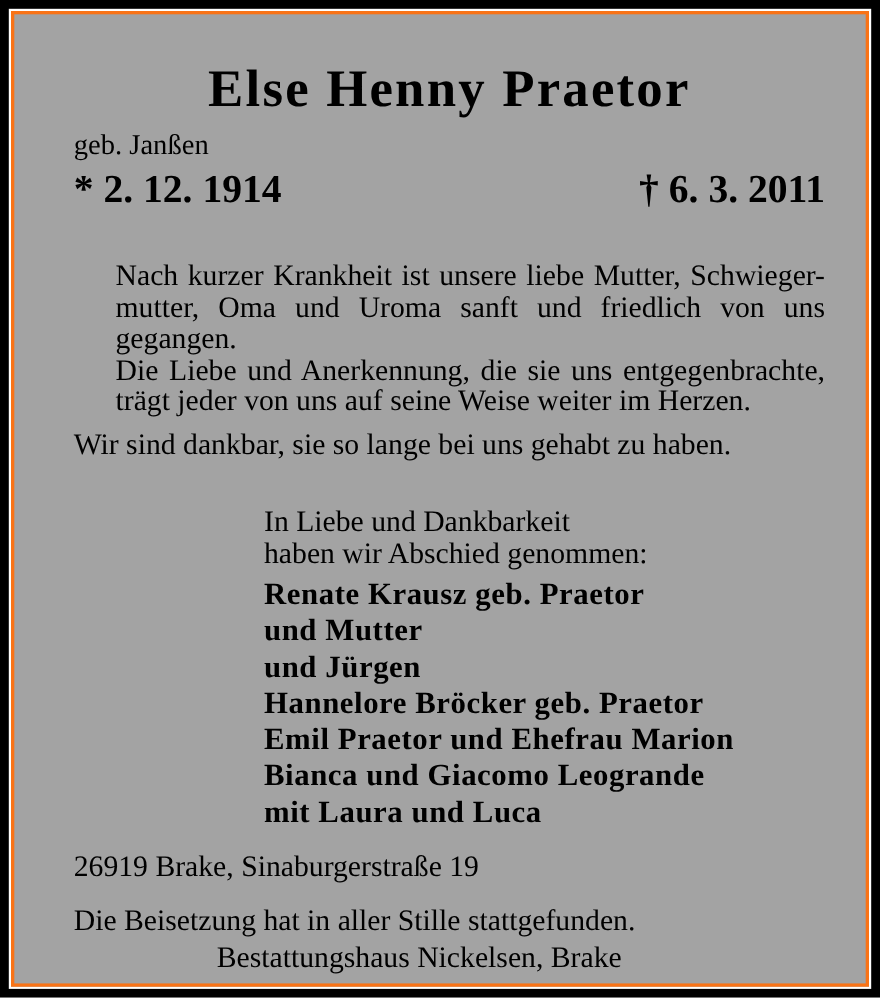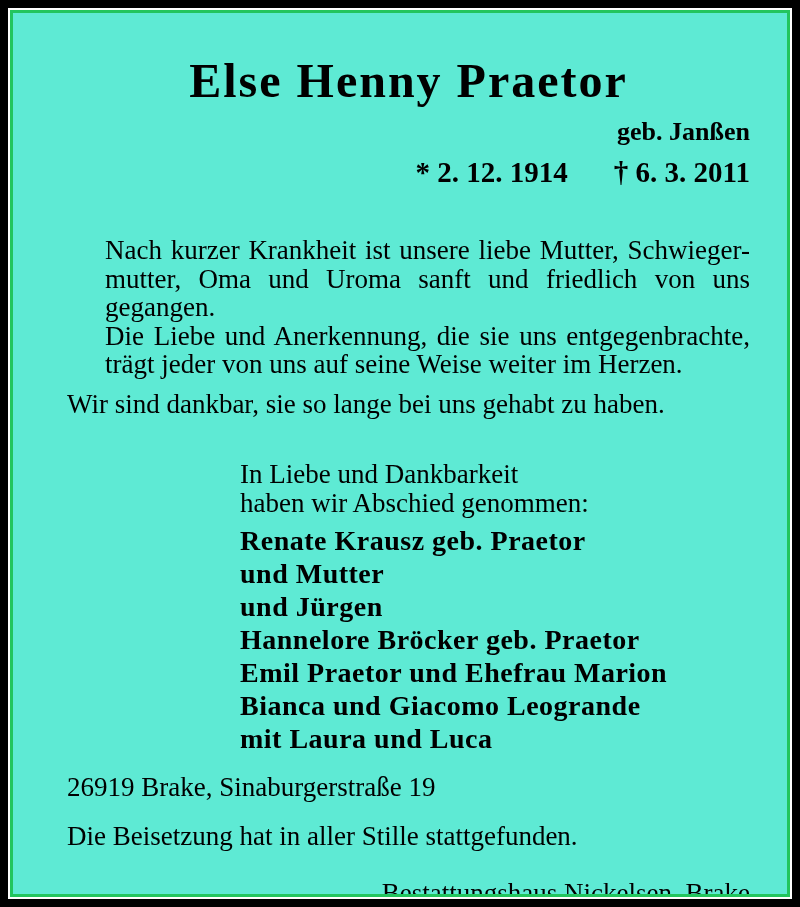--- a/index.html
+++ b/index.html
@@ -17,49 +17,49 @@
   }
   .frame-outer {
     position: absolute;
     inset: 0;
     border: 8px solid #000000;
     box-sizing: border-box;
   }
   .frame-inner {
     position: absolute;
     inset: 2px;
-    border: 3px solid #22c55e;
+    border: 3px solid #f97316;
     box-sizing: border-box;
     overflow: hidden;
-    background: #5eead4;
+    background: #a3a3a3;
   }
   .content {
     padding: 41px 37px 0 54px;
   }
   .title {
     font-size: 48px;
     line-height: 54px;
     font-weight: bold;
     text-align: center;
     letter-spacing: 2px;
     white-space: nowrap;
   }
   .subtitle {
     margin-top: 9px;
     font-size: 26px;
     line-height: 30px;
-    font-weight: bold;
-    text-align: right;
+    font-weight: normal;
+    text-align: left;
   }
   .dates {
     margin-top: 9px;
     display: flex;
-    justify-content: flex-end;
+    justify-content: space-between;
     gap: 46px;
-    font-size: 29px;
+    font-size: 36px;
     line-height: 32px;
     font-weight: bold;
   }
   .para1 {
     margin-top: 48px;
     font-size: 27px;
     line-height: 28.5px;
     margin-left: 38px;
   }
   .para1 .jline {
@@ -92,25 +92,24 @@
     margin-top: 18px;
     font-size: 27px;
     line-height: 28.5px;
   }
   .burial {
     margin-top: 20px;
     font-size: 27px;
     line-height: 28.5px;
   }
   .funeral-home {
-    margin-top: 29px;
+    margin-top: 6px;
     margin-left: 130px;
     font-size: 27px;
     line-height: 28.5px;
-    text-align: right;
   }
 </style>
 </head>
 <body>
 
 <div class="frame-outer">
   <div class="frame-inner">
     <div class="content">
 
       <div class="title">Else Henny Praetor</div>

